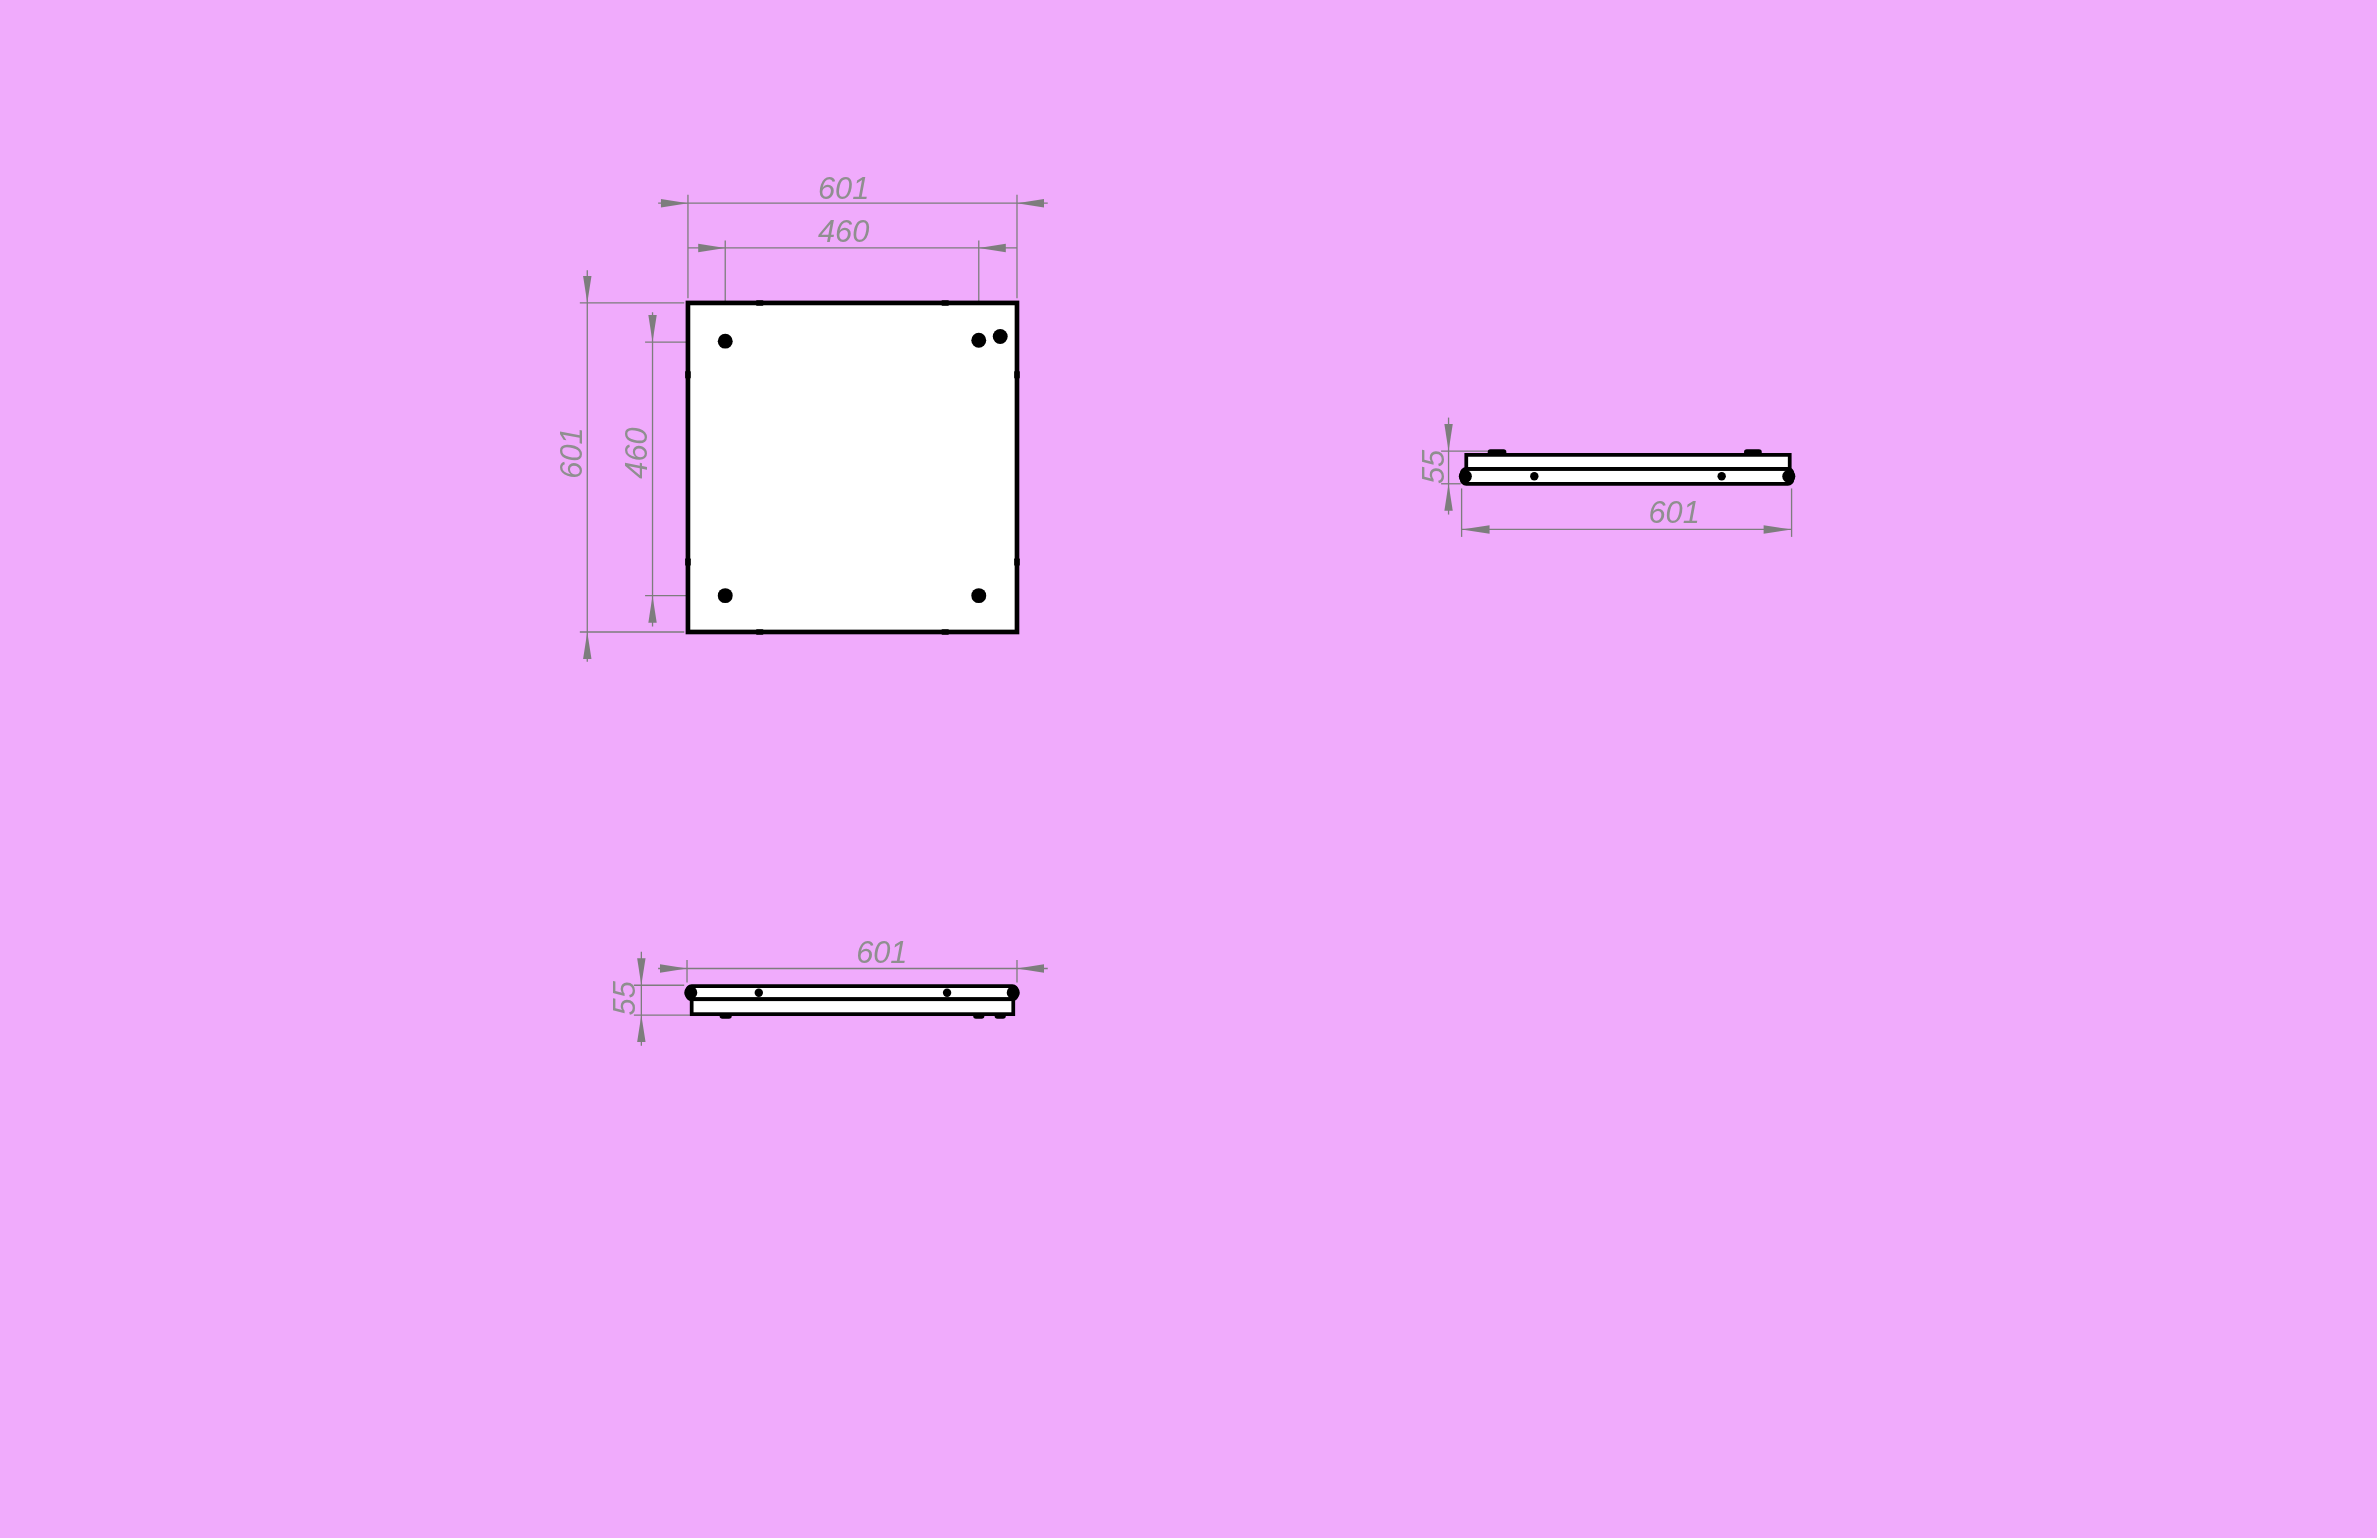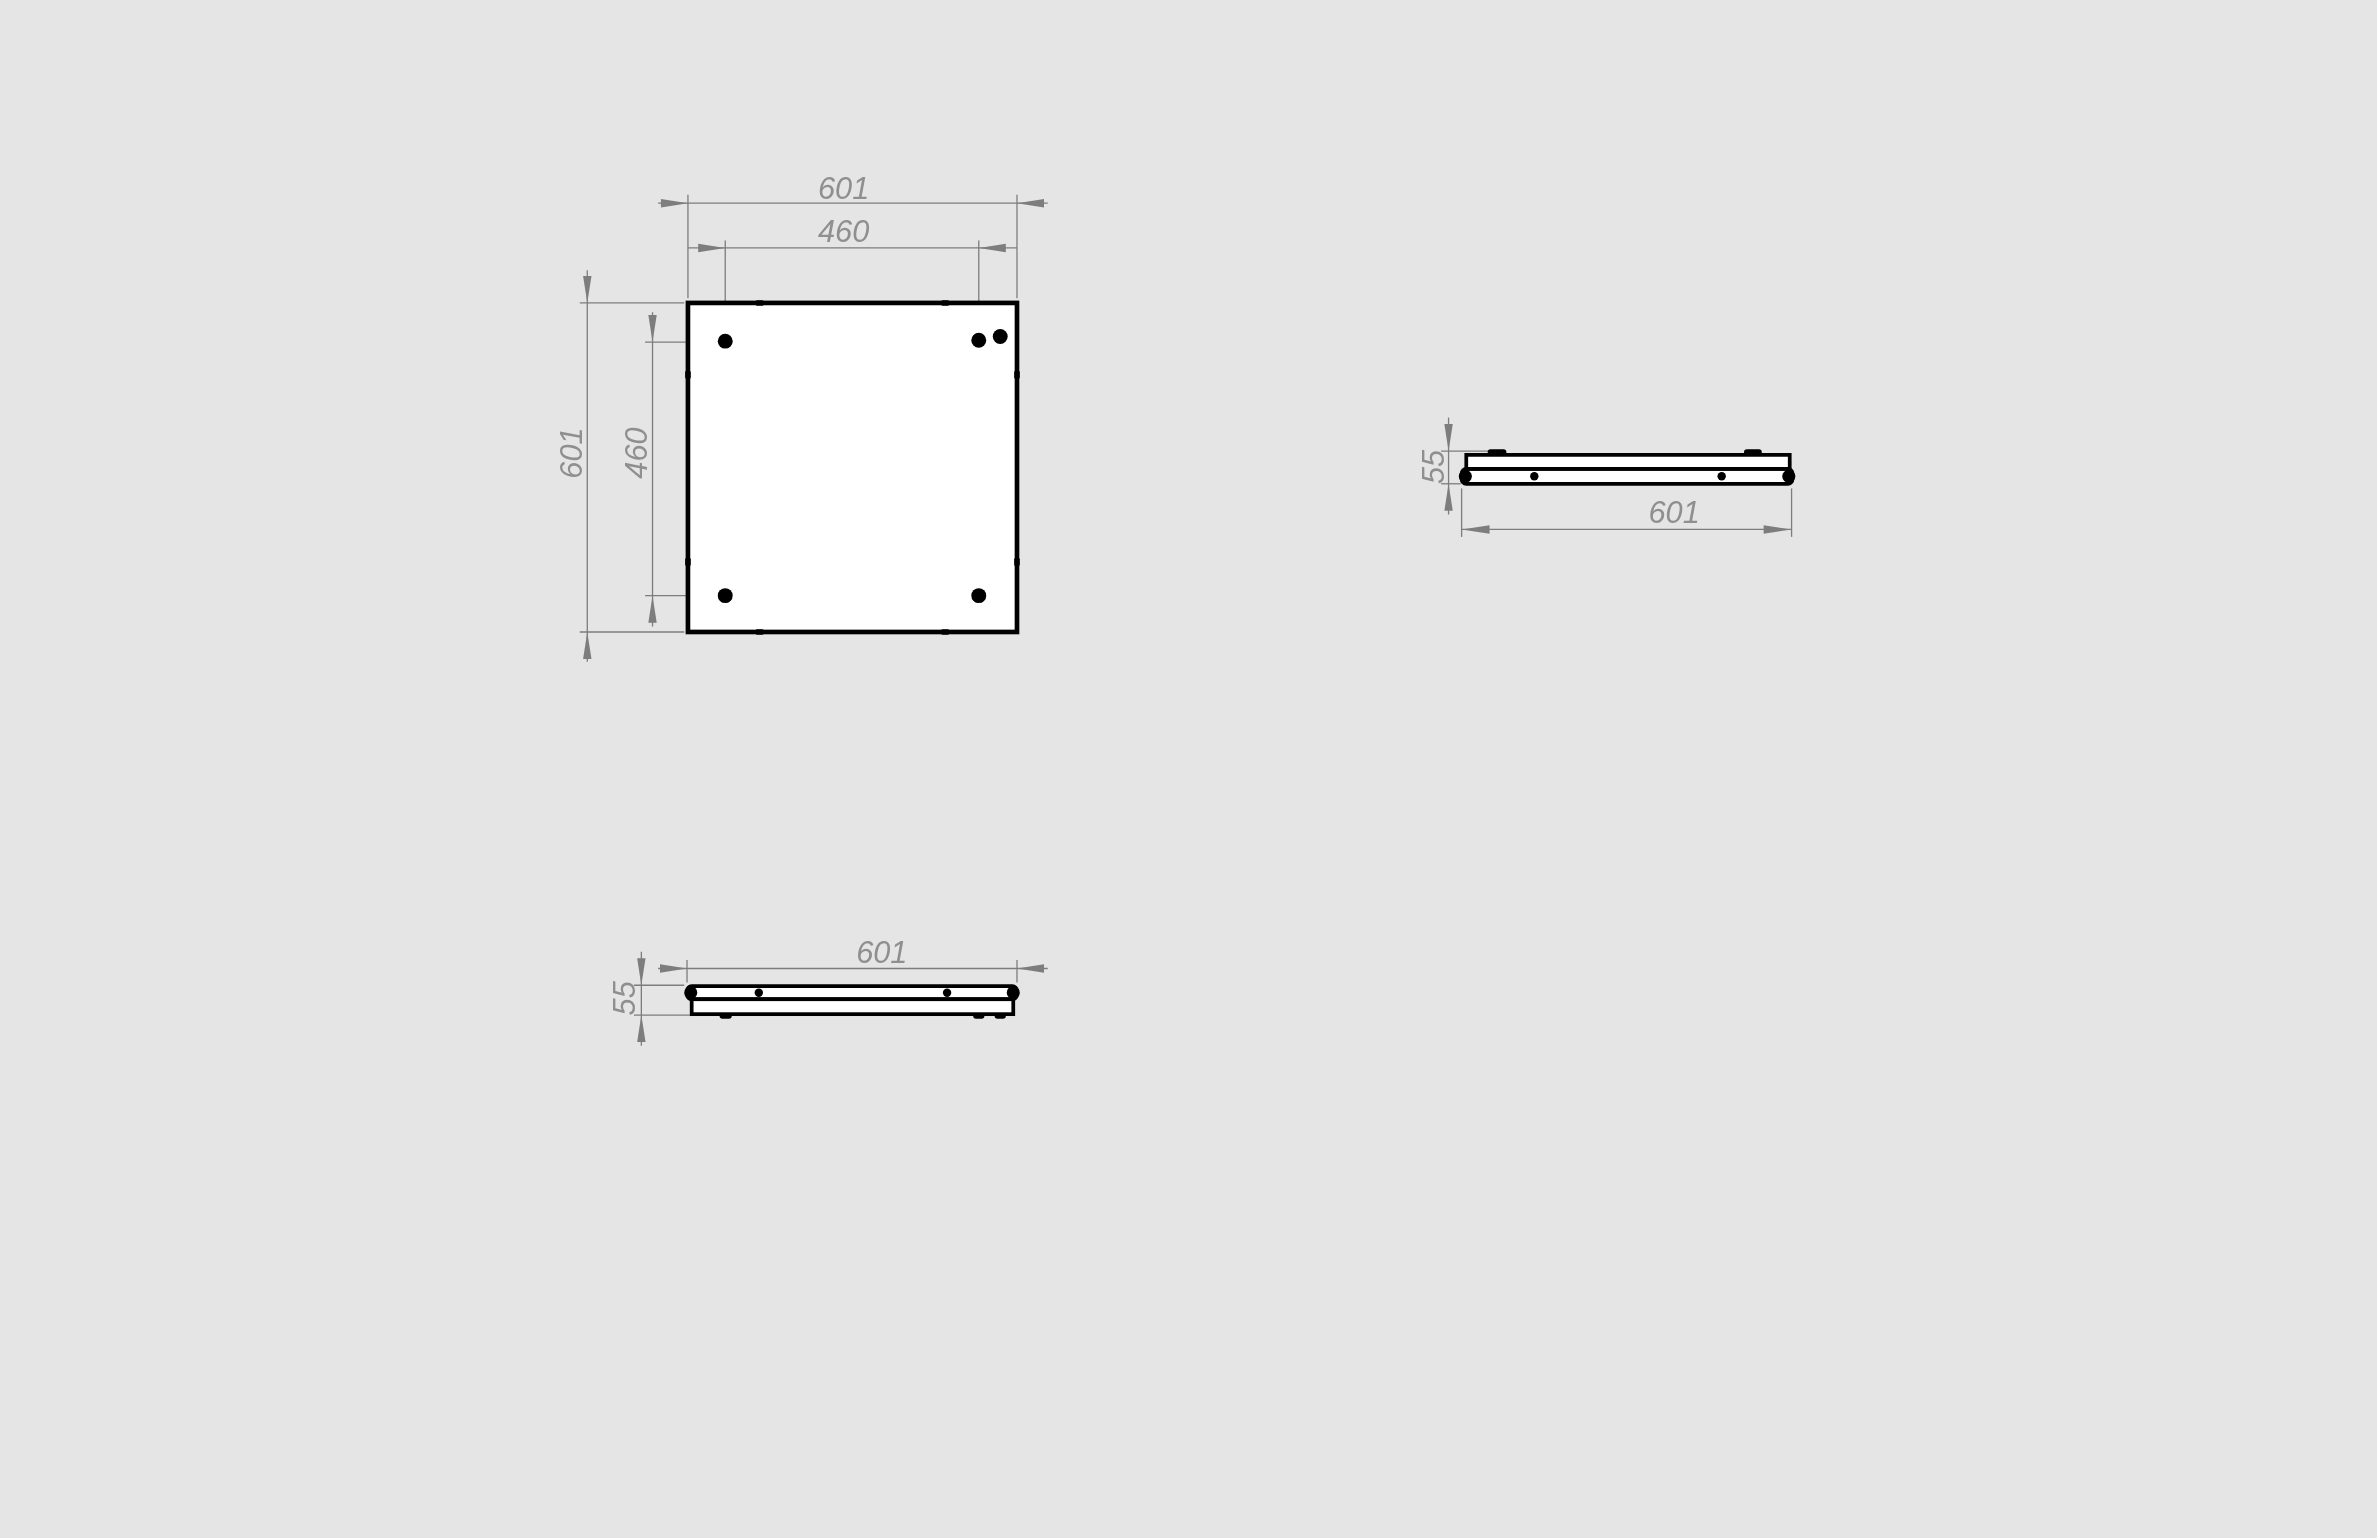--- a/index.html
+++ b/index.html
@@ -6,21 +6,21 @@
     margin: 0;
     padding: 0;
     background: #ffffff;
     width: 2377px;
     height: 1538px;
     overflow: hidden;
   }
   .canvas-wrap {
     width: 2377px;
     height: 1538px;
-    background: #e5e5e5;
+    background: #f0abfc;
   }
   svg { display: block; }
   .part {
     fill: #ffffff;
     stroke: #000000;
     stroke-linejoin: miter;
   }
   .part-thick { stroke-width: 5; }
   .part-med   { stroke-width: 4; }
   .solid      { fill: #000000; stroke: none; }

